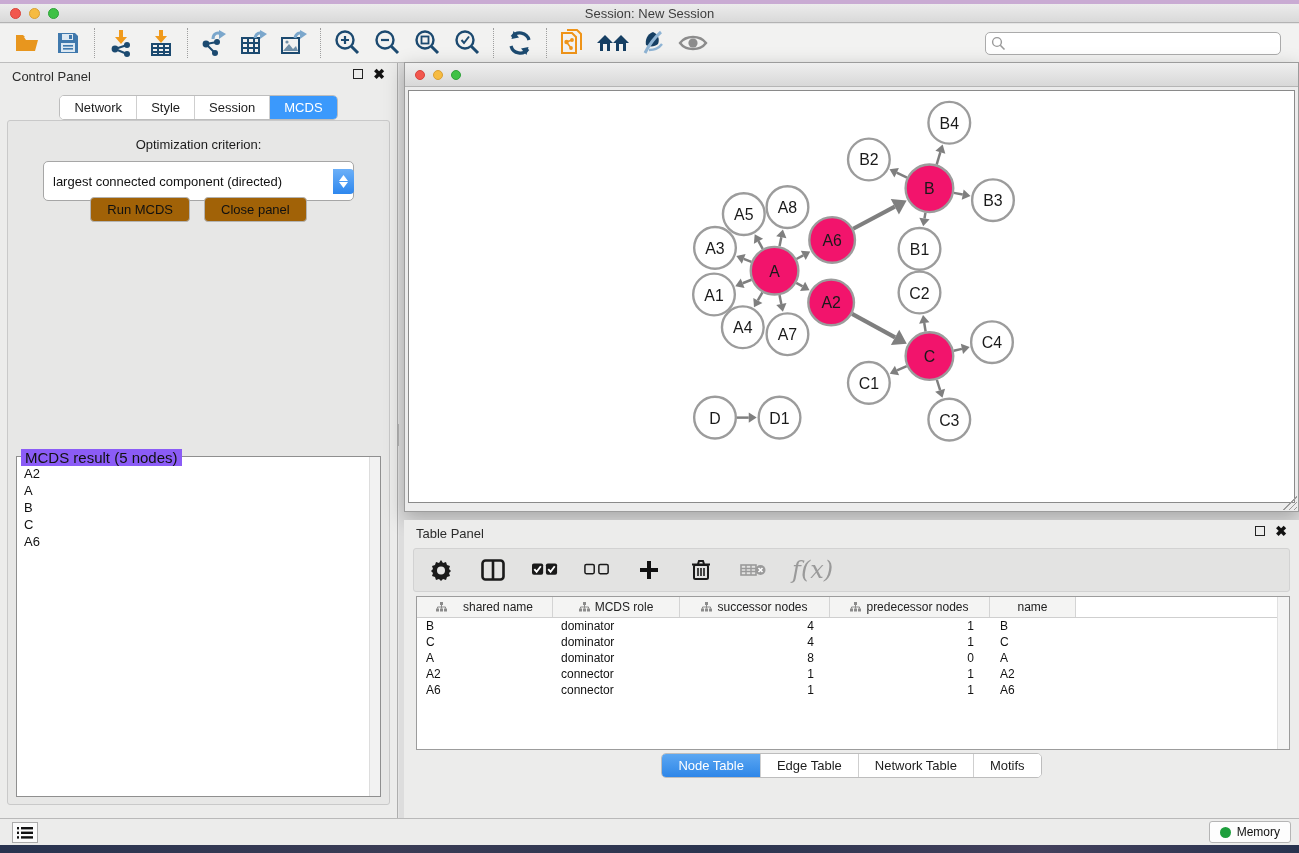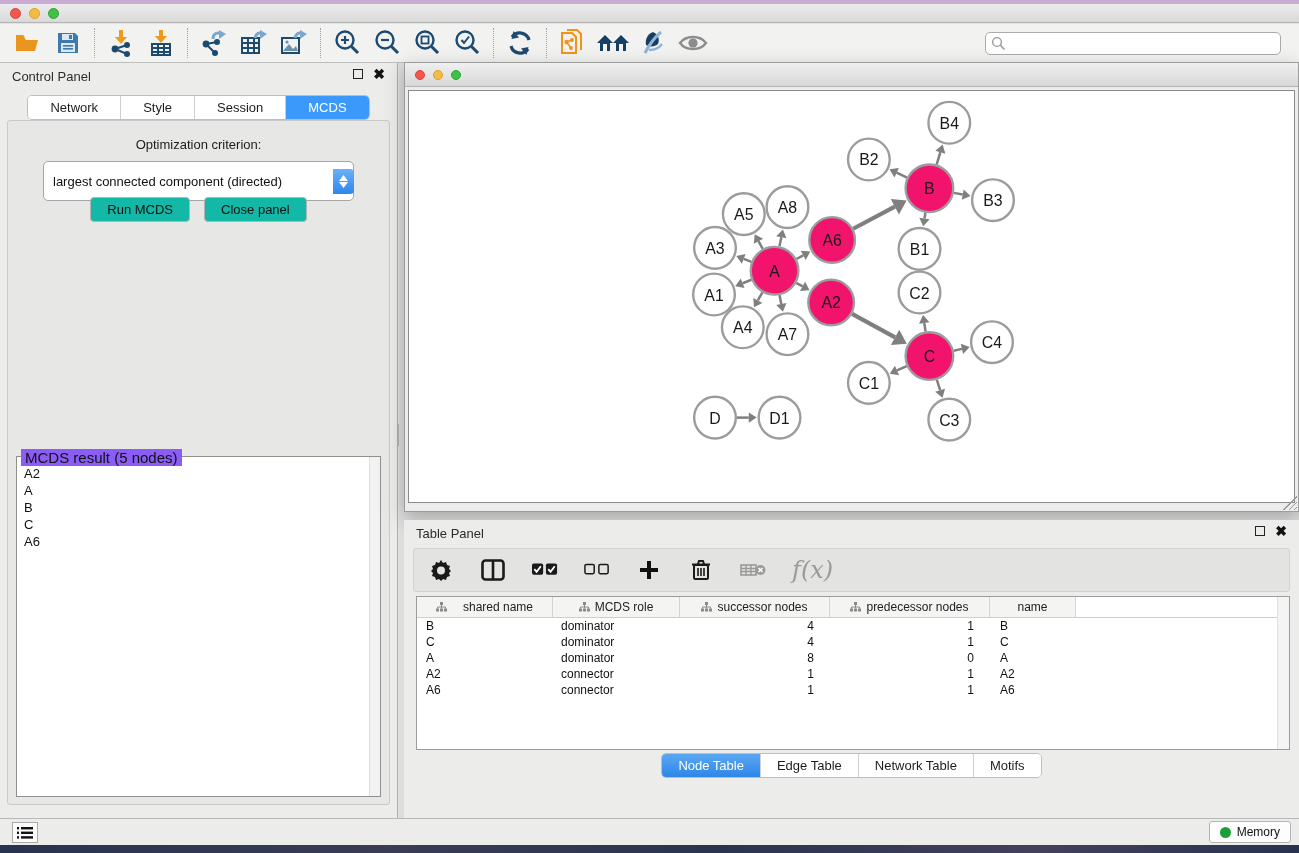--- a/index.html
+++ b/index.html
@@ -35,35 +35,35 @@
   .control-panel { position:absolute; left:0; top:63px; width:398px; height:755px; background:#ececeb;
     border-right:1px solid #aeaeae; }
   .panel-head { height:26px; position:relative; }
   .panel-head .phtitle { position:absolute; left:12px; top:6px; font-size:13px; color:#2c2c2c; }
   .panel-head .phicons { position:absolute; right:12px; top:6px; display:flex; gap:10px; align-items:center; }
   .float-ico { width:10px; height:10px; border:1.6px solid #222; display:inline-block; background:transparent; }
   .close-ico { font-size:14px; font-weight:bold; color:#111; line-height:10px; }
 
   .cp-tabs { display:flex; justify-content:center; margin-top:6px; }
   .seg { display:flex; border:1px solid #bdbdbd; border-radius:5px; overflow:hidden; background:#fff; }
-  .seg .tab { padding:4px 22px; font-size:13px; color:#1d1d1d; background:#fff; border-right:1px solid #cfcfcf; cursor:default; }
+  .seg .tab { padding:4px 14px; font-size:13px; color:#1d1d1d; background:#fff; border-right:1px solid #cfcfcf; cursor:default; }
   .seg .tab:last-child { border-right:none; }
   .seg .tab.active { background:#3b99fc; color:#fff; }
 
   .cp-content { position:absolute; left:7px; right:7px; top:57px; bottom:13px; background:#e7e7e6;
     border:1px solid #c9c9c9; border-radius:3px; }
   .opt-label { text-align:center; margin-top:16px; font-size:13px; color:#1c1c1c; }
   .dropdown { position:absolute; left:35px; right:35px; top:40px; height:40px; background:#fff;
     border:1px solid #a6a6a6; border-radius:5px; display:flex; align-items:center; }
   .dropdown .dval { flex:1; font-size:13px; padding-left:9px; color:#111; white-space:nowrap; overflow:hidden; }
   .dropdown .stepper { width:21px; height:25px; margin:-1px -1px -1px 0; border-radius:0 4px 4px 0;
     background:linear-gradient(#6cb0f8,#2e87ee); display:flex; flex-direction:column; align-items:center; justify-content:center; gap:1px; }
   .stepper svg { display:block; }
   .cp-buttons { position:absolute; top:76px; left:0; right:0; display:flex; justify-content:center; gap:14px; }
-  .btn { background:#14b8a6; border:1px solid #b3b3b3; border-radius:4px; font-size:13px; padding:4px 16px;
+  .btn { background:#a16207; border:1px solid #b3b3b3; border-radius:4px; font-size:13px; padding:4px 16px;
     color:#111; font-family:"Liberation Sans",sans-serif; cursor:default; }
 
   .mcds-box { position:absolute; left:8px; right:8px; top:335px; bottom:7px; border:1px solid #8f8f8f;
     background:#fff; }
   .mcds-legend { position:absolute; top:-8px; left:4px; background:#8b5cf6; padding:0 4px; font-size:15px; color:#111; }
   .mcds-list { position:absolute; left:1px; top:8px; bottom:1px; right:12px; overflow:hidden; }
   .mcds-list .mi { font-size:13px; padding:1px 6px; color:#111; }
   .mcds-scroll { position:absolute; right:0; top:0; bottom:0; width:11px; background:#f2f2f2; border-left:1px solid #ddd; }
 
   .divider-handle { position:absolute; left:398px; top:424px; width:6px; height:22px; background:#d6d6d6;
@@ -121,20 +121,21 @@
 <body>
 
 <div class="desktop-top"></div>
 
 <div class="titlebar">
   <div class="traffic" style="left:10px;">
     <span class="light red"></span>
     <span class="light yellow"></span>
     <span class="light green"></span>
   </div>
+  <div class="title">Session: New Session</div>
 </div>
 
 <div class="toolbar">
   <div class="tbtn">
     <svg width="28" height="24" viewBox="0 0 28 24">
         <path d="M2 6 L10 6 L12 9 L24 9 L21 20 L2 20 Z" fill="#e8961e"></path>
         <path d="M2 6 L2 4 L9 4 L11 6" fill="#e8961e"></path>
       </svg>
   </div>
   <div class="tbtn">

